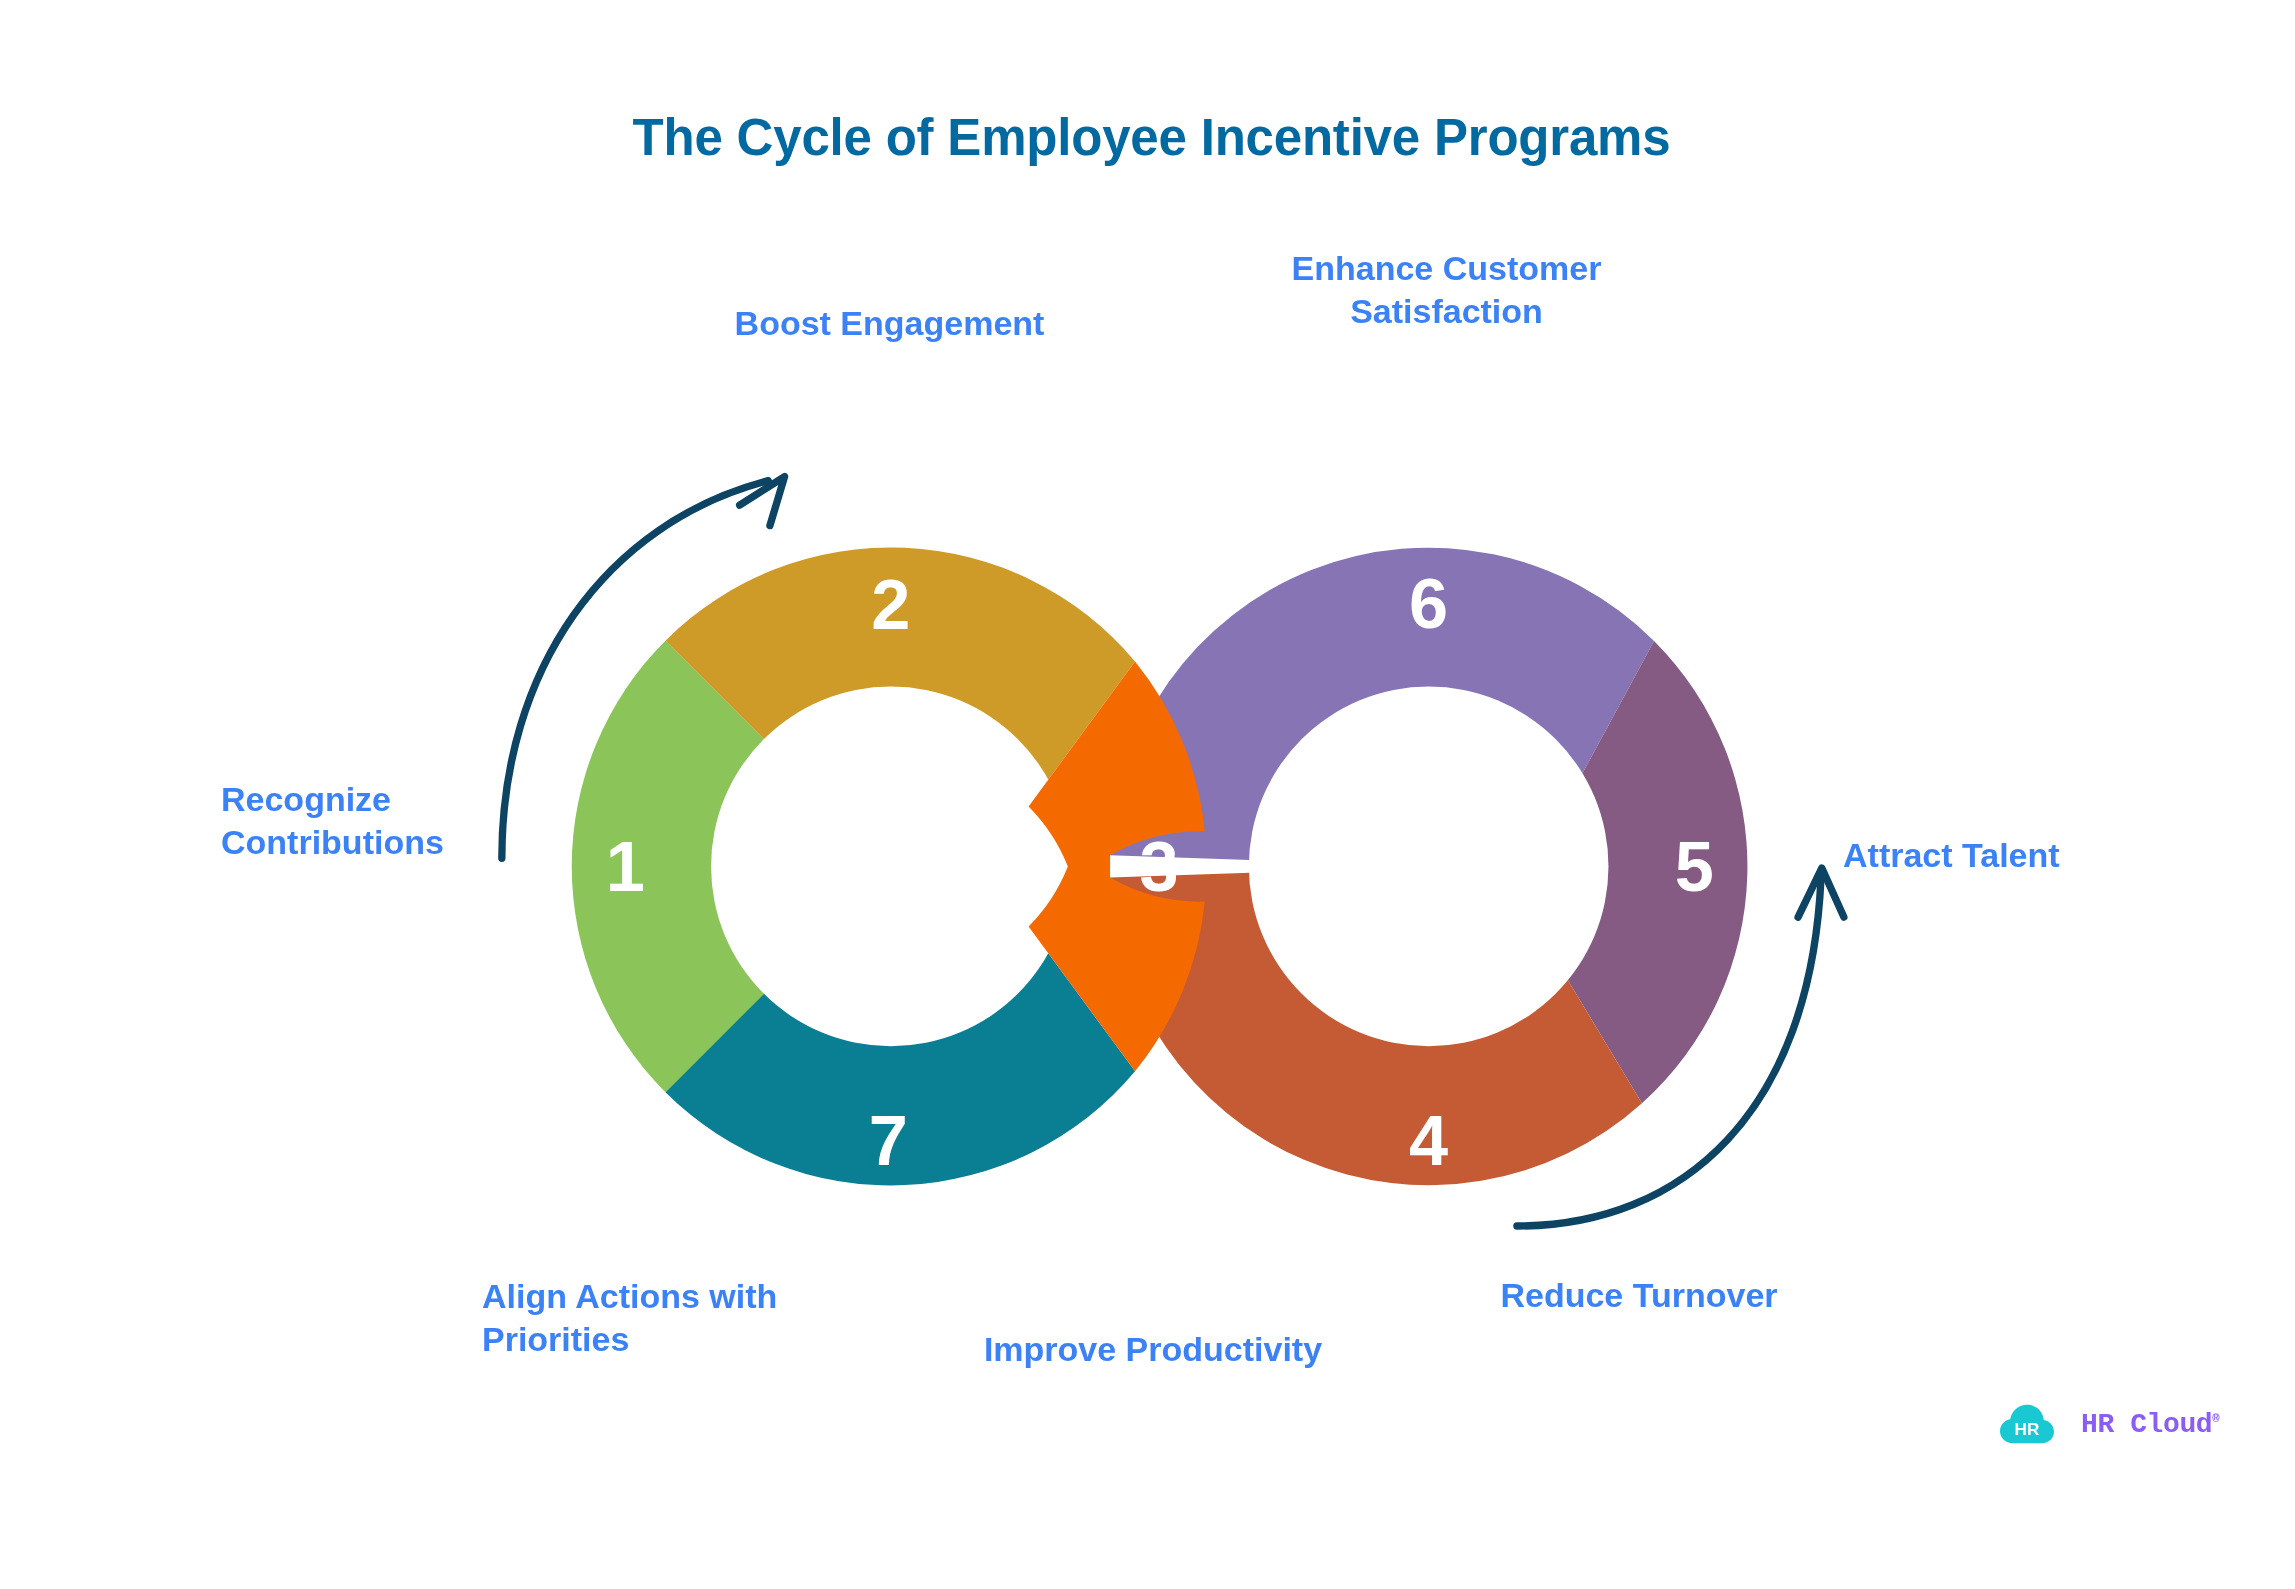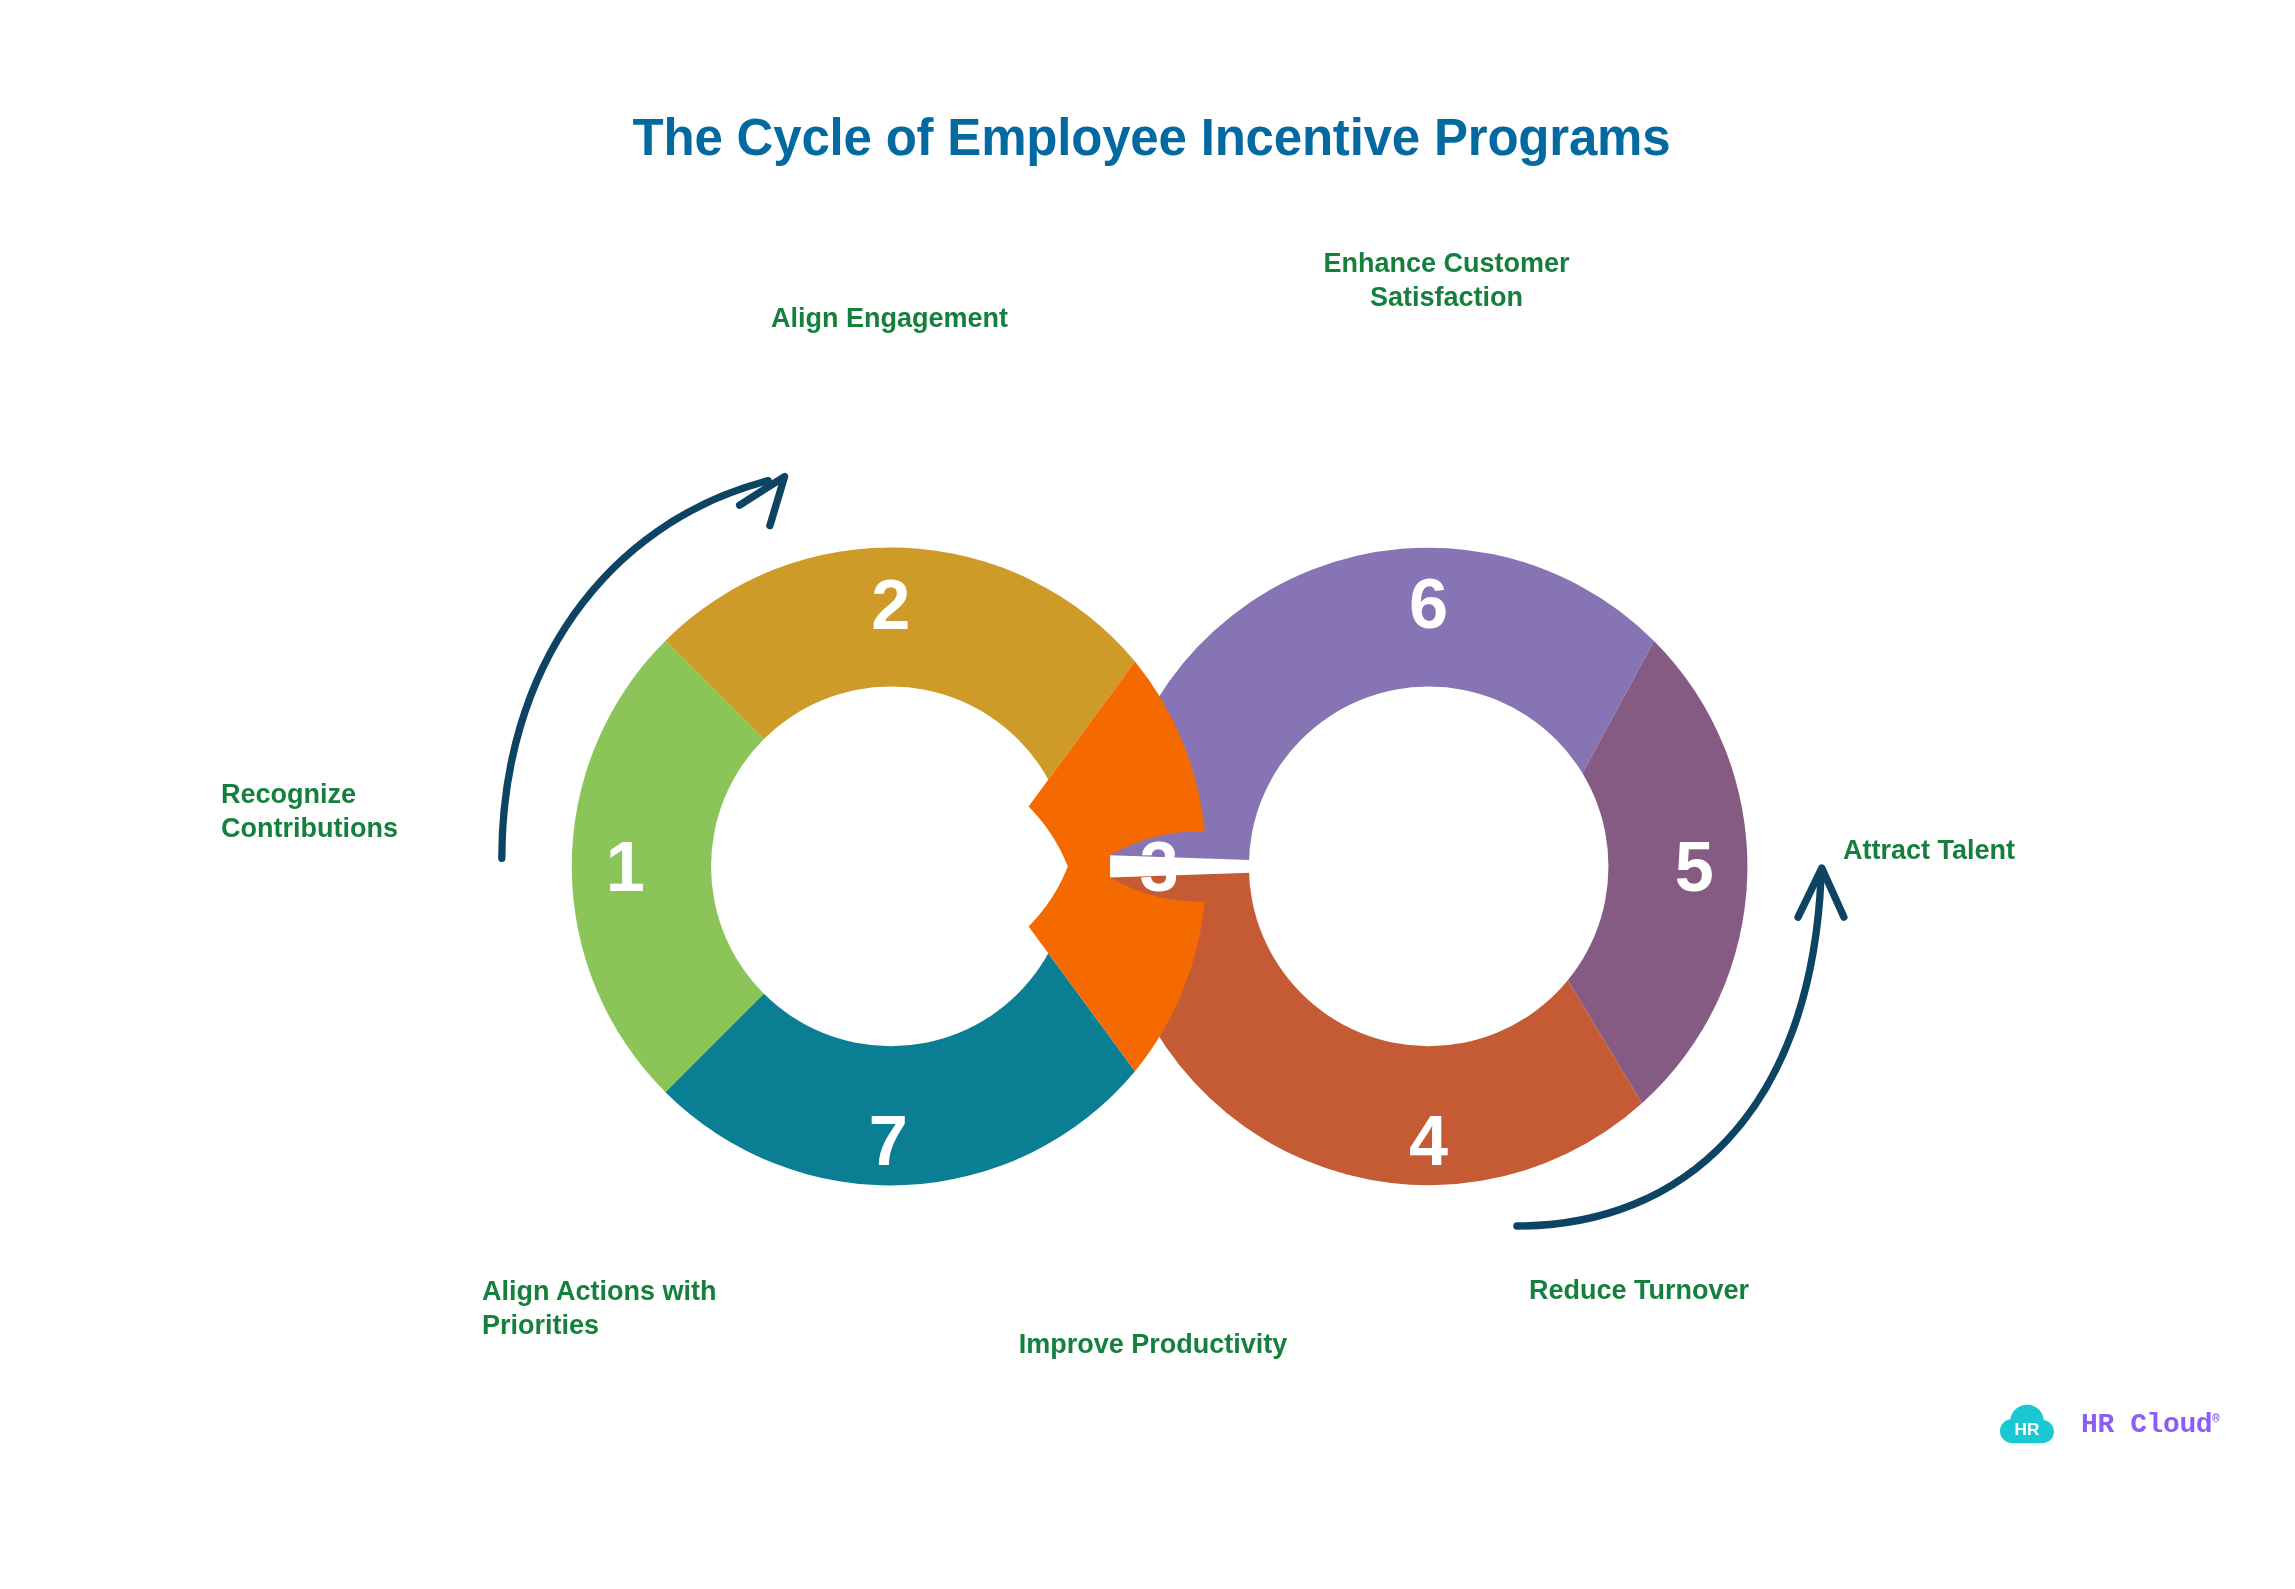--- a/index.html
+++ b/index.html
@@ -31,23 +31,23 @@
     width: 2295px;
     text-align: center;
     font-size: 51px;
     font-weight: bold;
     color: #0369a1;
     letter-spacing: -0.2px;
   }
 
   .callout {
     position: absolute;
-    font-size: 27px;
-    font-weight: bold;
-    color: #15803d;
+    font-size: 34px;
+    font-weight: bold;
+    color: #3b82f6;
     line-height: 1.25;
     white-space: pre-line;
   }
 
   .callout.c-boost        { left: 726px;  top: 302px;  width: 327px; text-align: center; }
   .callout.c-enhance      { left: 1283px; top: 247px;  width: 327px; text-align: center; }
   .callout.c-recognize    { left: 221px;  top: 778px;  width: 262px; }
   .callout.c-attract      { left: 1843px; top: 834px; width: 327px; text-align: left; }
   .callout.c-align        { left: 482px;  top: 1275px; width: 327px; text-align: left; }
   .callout.c-productivity { left: 965px; top: 1328px; width: 376px; text-align: center; }
@@ -173,21 +173,21 @@
     </g>
 
     <g>
       <path d="M 1856 1500
                C 2060 1500, 2215 1360, 2228 1075" fill="none" stroke="#0E4463" stroke-width="9" stroke-linecap="round"></path>
       <path d="M 2200 1122 L 2229 1062 L 2256 1122" fill="none" stroke="#0E4463" stroke-width="9" stroke-linecap="round" stroke-linejoin="round"></path>
     </g>
 
   </svg>
 
-  <div class="callout c-boost">Align Engagement</div>
+  <div class="callout c-boost">Boost Engagement</div>
 
   <div class="callout c-enhance">Enhance Customer
 Satisfaction</div>
 
   <div class="callout c-recognize">Recognize
 Contributions</div>
 
   <div class="callout c-attract">Attract Talent</div>
 
   <div class="callout c-align">Align Actions with

